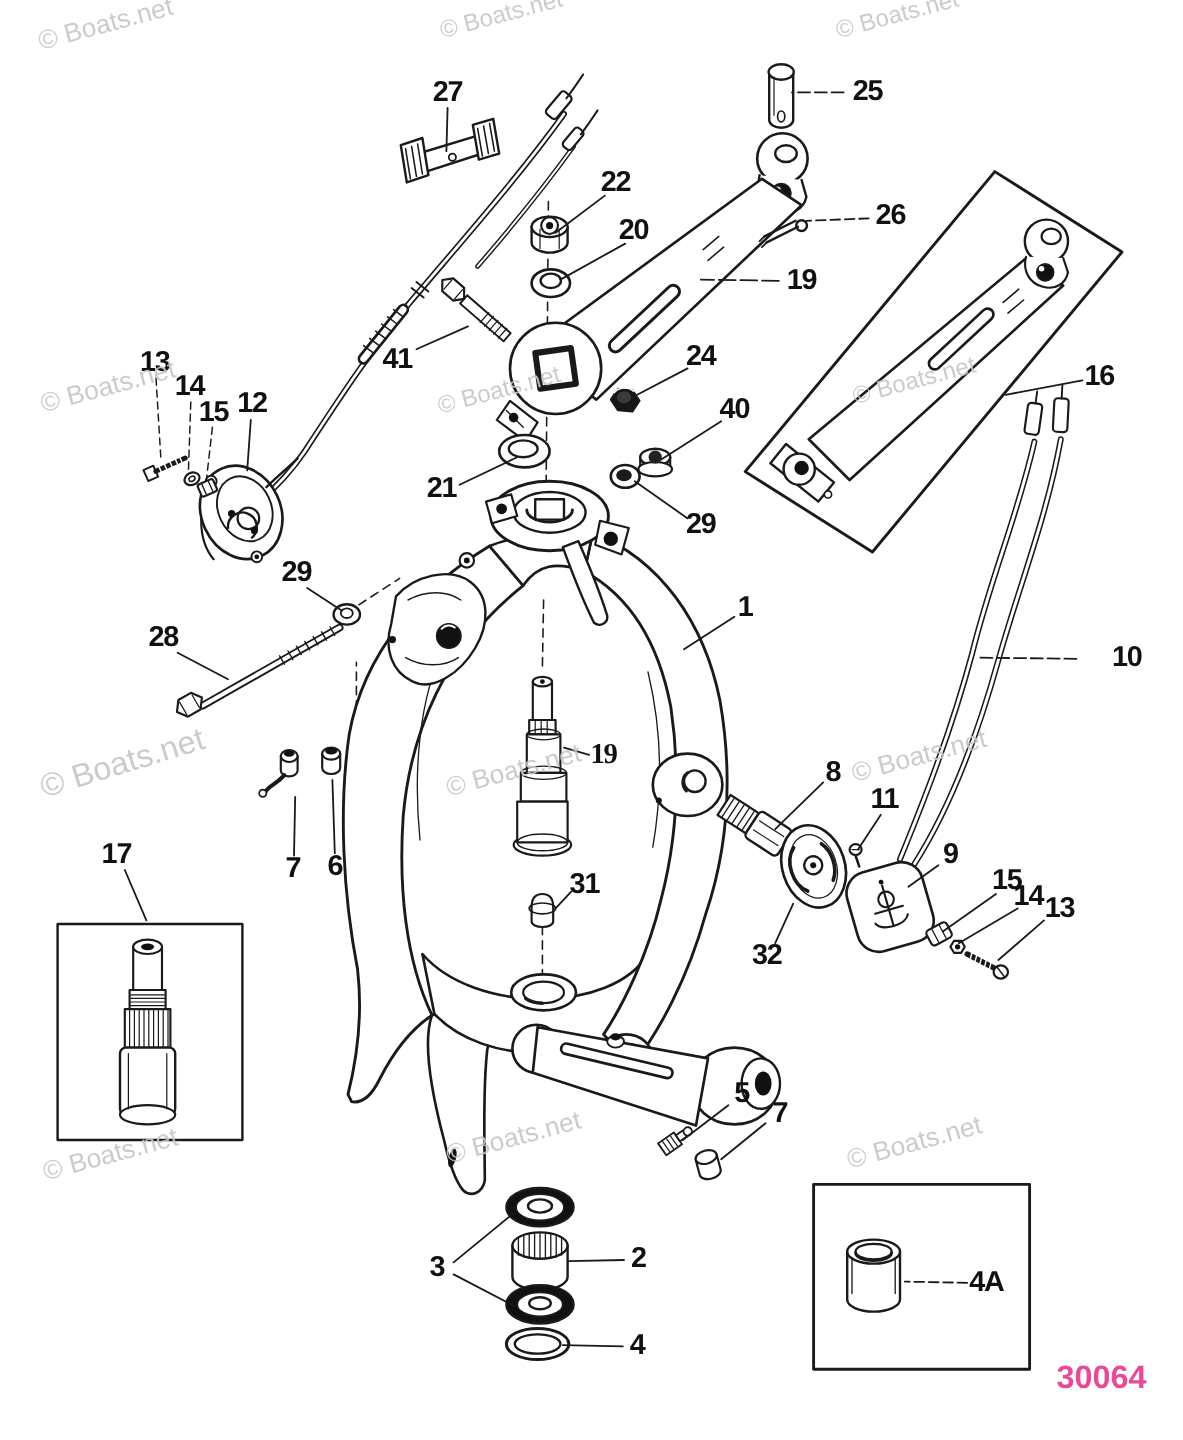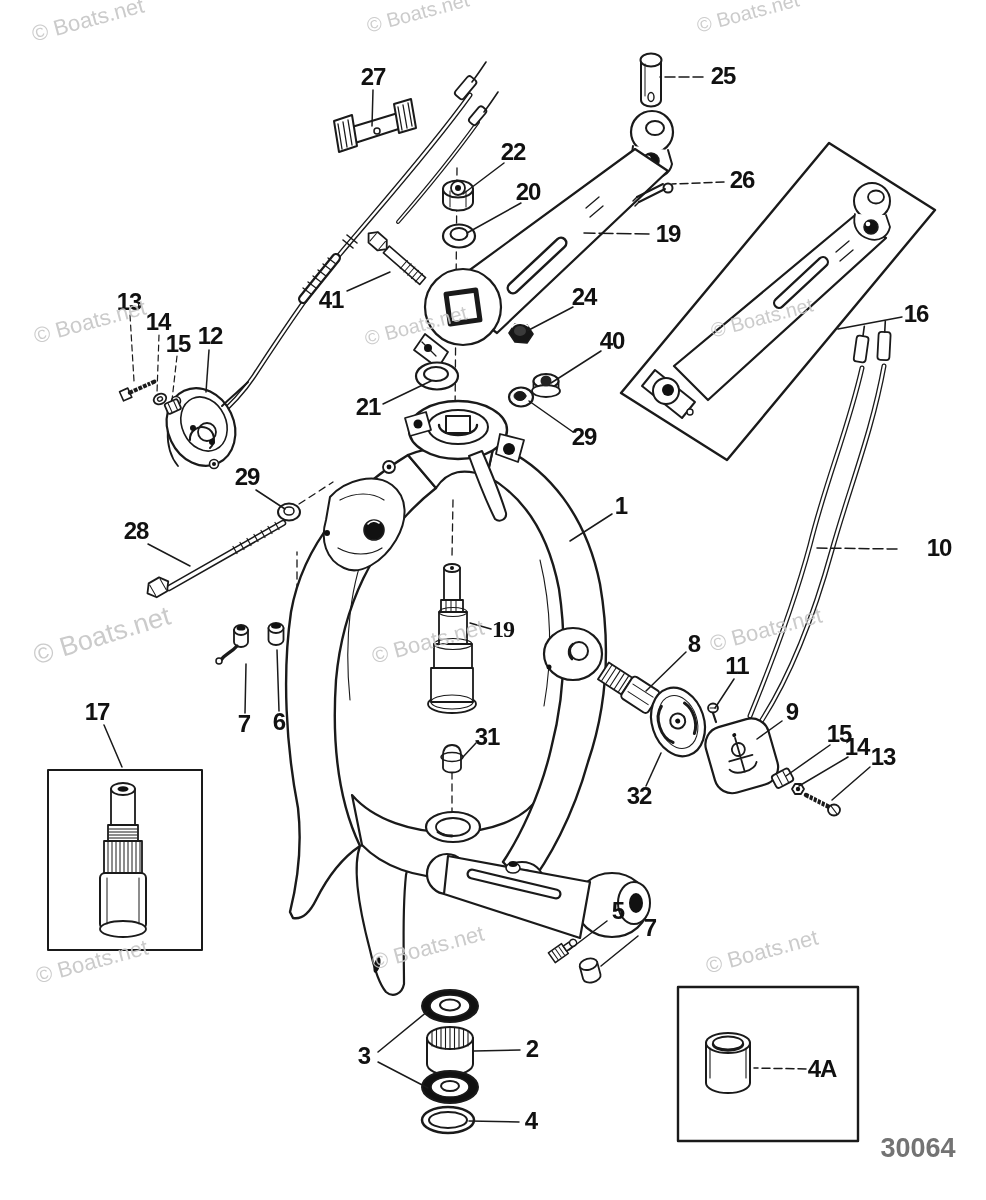--- a/index.html
+++ b/index.html
@@ -4,21 +4,21 @@
 <style>
   html,body{margin:0;padding:0;background:#fff;}
   .stage{position:relative;width:986px;height:1200px;background:#ffffff;overflow:hidden;
          font-family:"Liberation Sans", sans-serif;}
   .stage svg{position:absolute;left:0;top:0;z-index:1;}
   .callout{position:absolute;z-index:3;transform:translate(-50%,-50%);
            font-weight:bold;font-size:24px;color:#111;letter-spacing:-1px;white-space:nowrap;}
   .watermark{position:absolute;z-index:4;transform:translate(-50%,-50%) rotate(-15deg);
              color:#c6c6c6;opacity:.9;font-size:20px;white-space:nowrap;pointer-events:none;}
   .diagram-number{position:absolute;z-index:3;transform:translate(-50%,-50%);
-                  font-weight:bold;font-size:27px;color:#737373;}
+                  font-weight:bold;font-size:27px;color:#ec4899;}
 </style>
 </head>
 <body>
 
 <div class="stage" id="stage">
 
 <svg width="986" height="1200" viewBox="0 0 986 1200">
 <g fill="#ffffff" stroke="#1a1a1a" stroke-width="2" stroke-linejoin="round" stroke-linecap="round">
 
   <g fill="none" stroke-width="1.3" stroke-dasharray="7,5">

